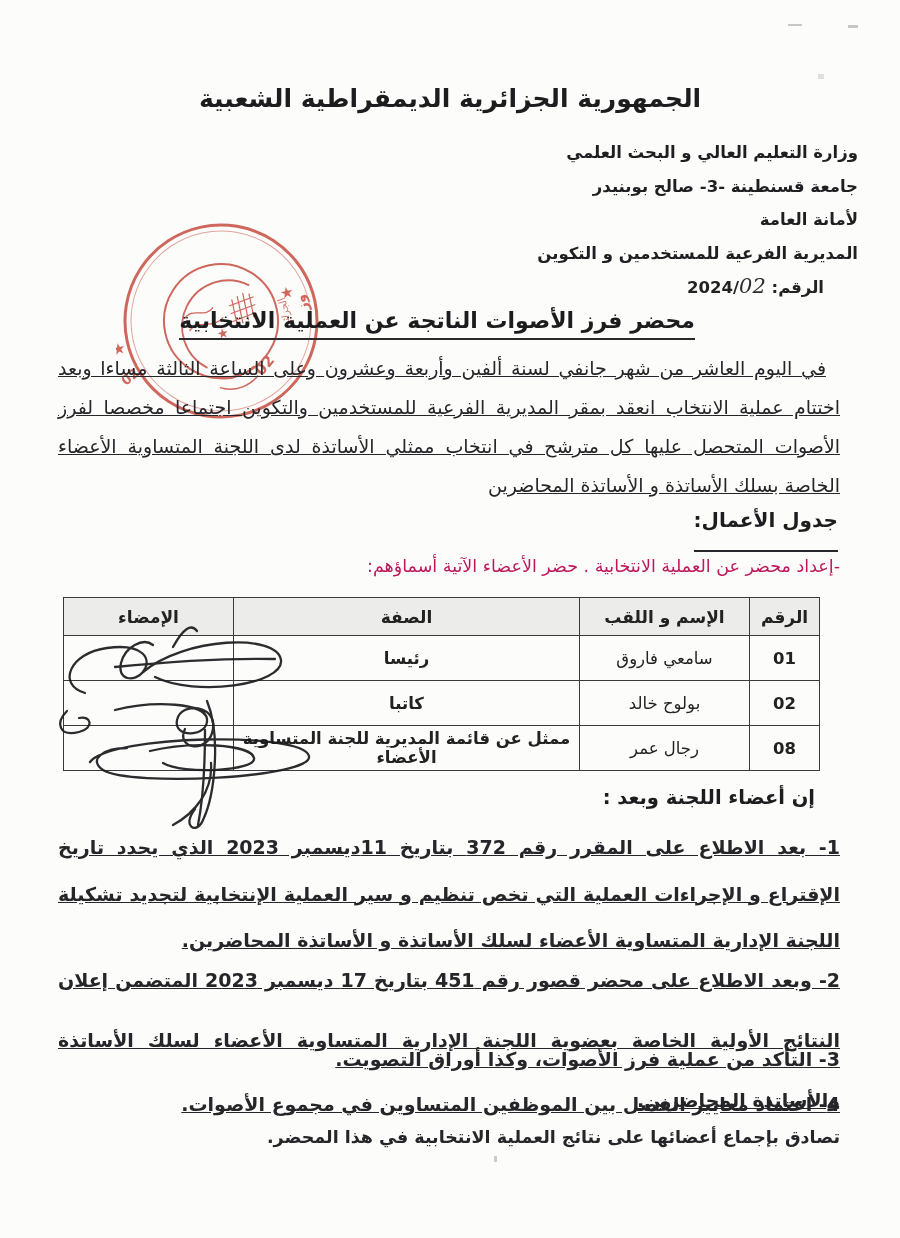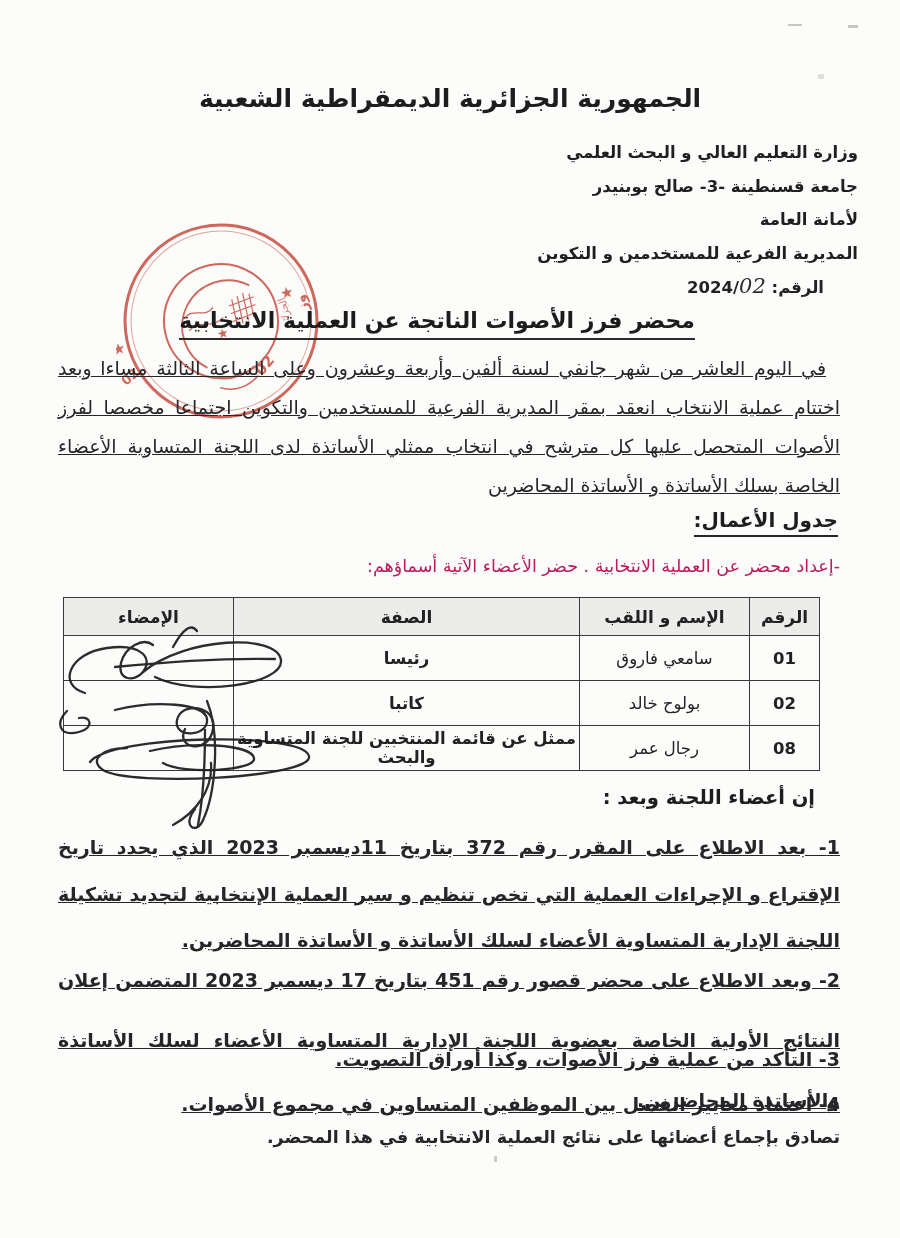--- a/index.html
+++ b/index.html
@@ -30,21 +30,21 @@
     border-bottom:2px solid #2a2a2c; padding-bottom:5px;
   }
   
   .body-par {
     position:absolute; right:60px; width:782px; font-size:19px; color:#26262a;
     text-align:justify; text-align-last:right; line-height:39px; font-weight:500;text-decoration:underline;
   }
   .intro { top:349px; text-indent:14px; }
   .agenda-h {
     position:absolute; top:508px; right:62px; font-size:20px; font-weight:bold;
-    border-bottom:2px solid #26262a; padding-bottom:3px; color:#1d1d1f;
+    border-bottom:2px solid #26262a; padding-bottom:18px; color:#1d1d1f;
   }
   .agenda-line { position:absolute; top:556px; right:60px; font-size:17.5px; font-weight:500; color:#be185d; }
   
   table.members {
     position:absolute; top:597px; right:80px; width:756px;
     border-collapse:collapse; direction:rtl; table-layout:fixed;
   }
   table.members th, table.members td {
     border:1.5px solid #3a3a3c; text-align:center; vertical-align:middle;
     color:#222; overflow:hidden;
@@ -157,21 +157,21 @@
       </tr>
       <tr>
         <td class="num">02</td>
         <td>بولوح خالد</td>
         <td class="role">كاتبا</td>
         <td></td>
       </tr>
       <tr>
         <td class="num">08</td>
         <td>رجال عمر</td>
-        <td class="role role-small">ممثل عن قائمة المنتخبين للجنة المتساوية والبحث</td>
+        <td class="role role-small">ممثل عن قائمة المديرية للجنة المتساوية الأعضاء</td>
         <td></td>
       </tr>
     </tbody>
   </table>
 
   <svg class="signatures" viewBox="0 0 300 230">
     <g fill="none" stroke="#1b1b1d" stroke-width="2.3" stroke-linecap="round" opacity=".92">
       <path d="M118,32 C128,14 136,8 142,16"></path>
       <path d="M30,78 C2,70 14,38 52,33 C88,28 98,44 88,57 C80,67 62,66 66,48 C70,32 88,22 98,30"></path>
       <path d="M88,57 C130,22 222,18 226,45 C229,70 140,82 100,62"></path>

